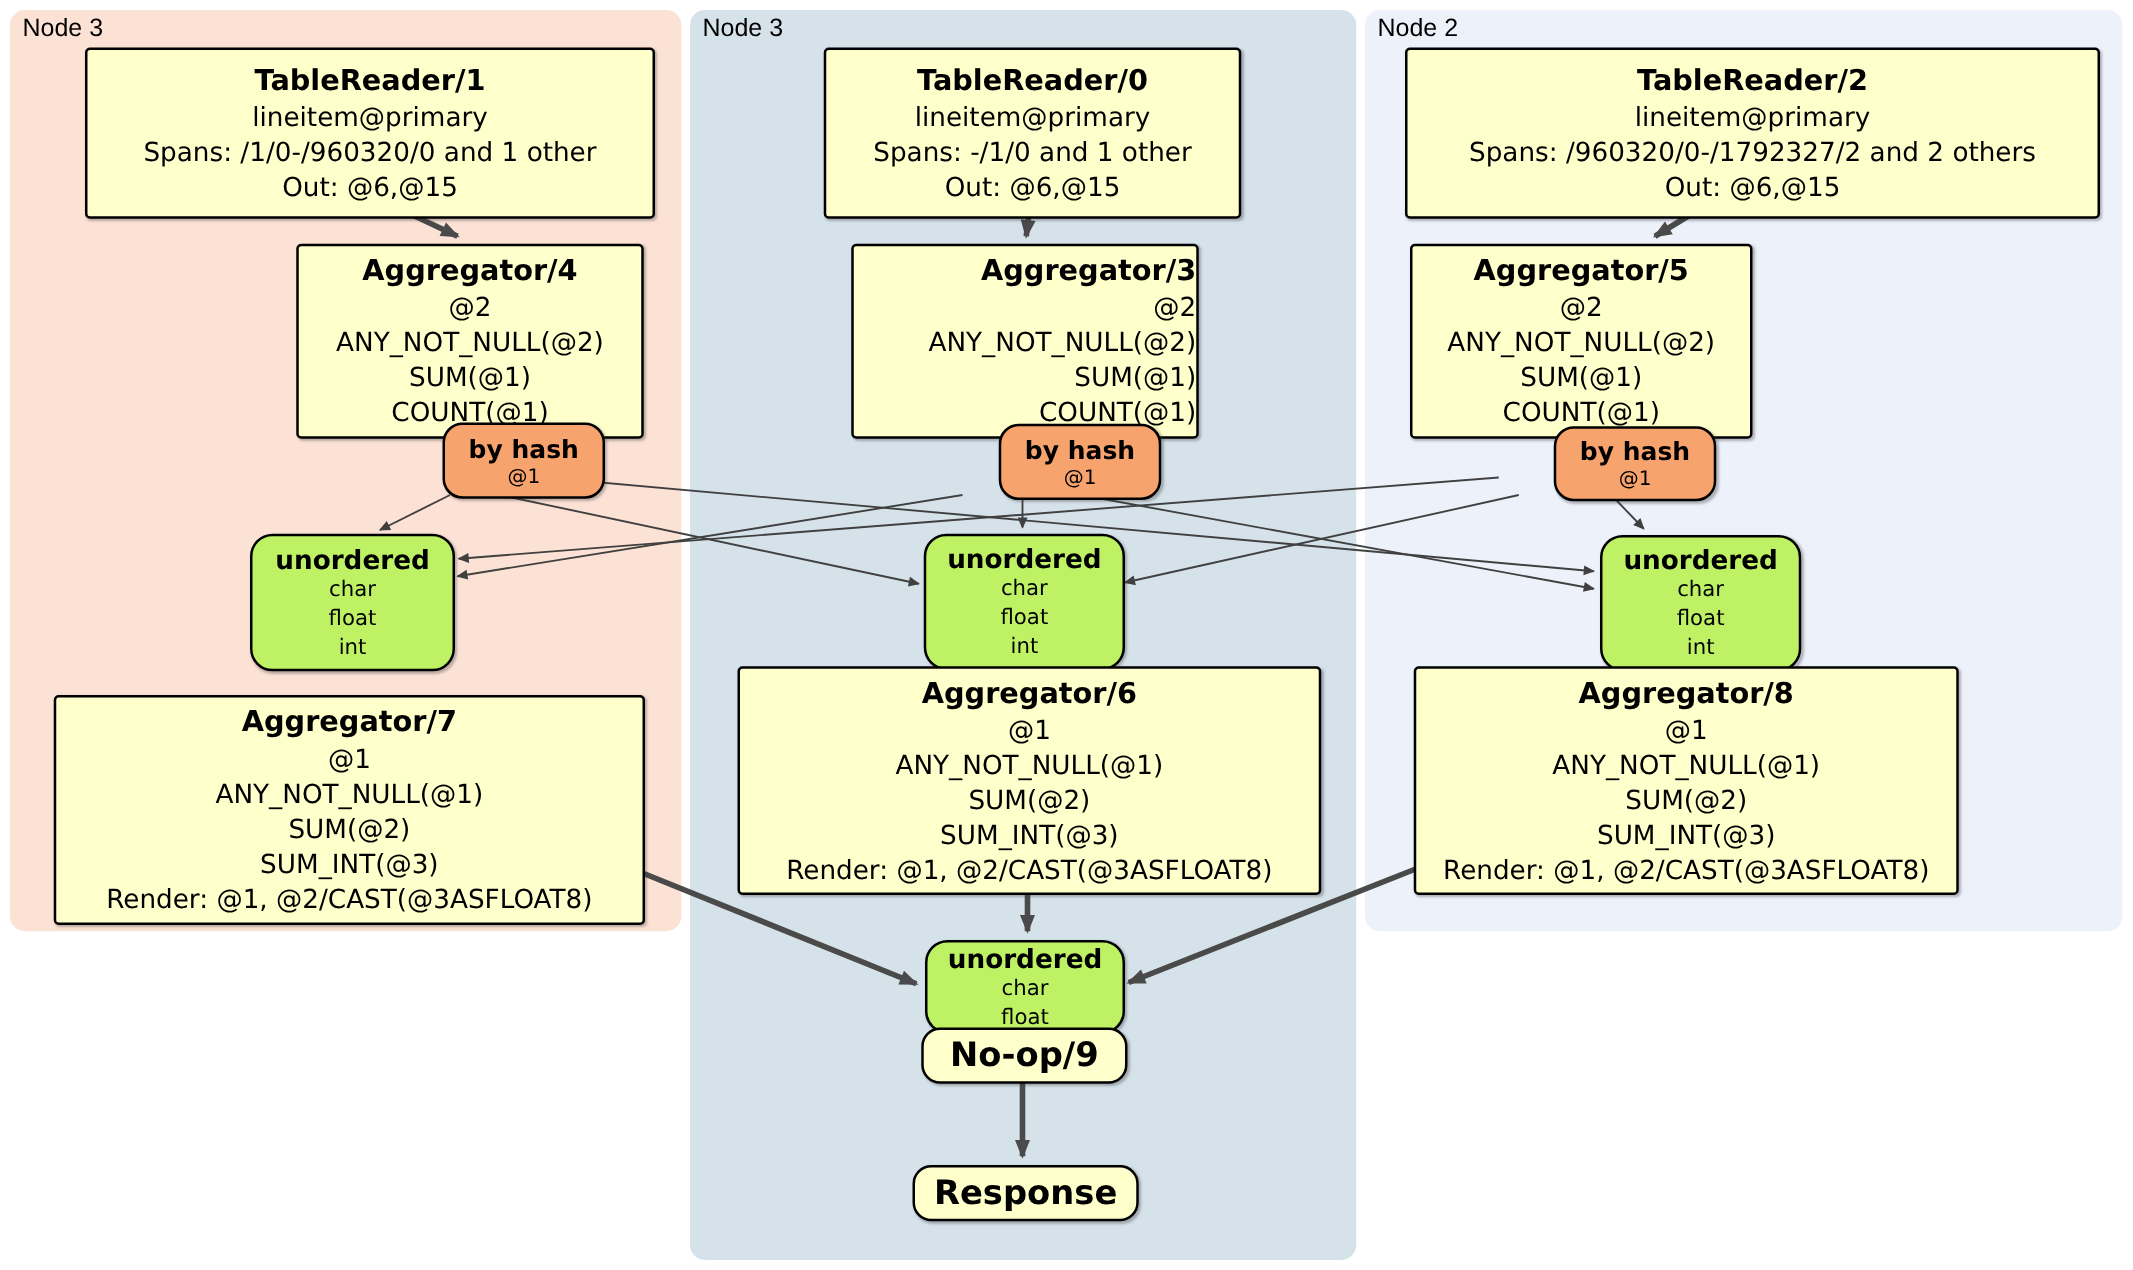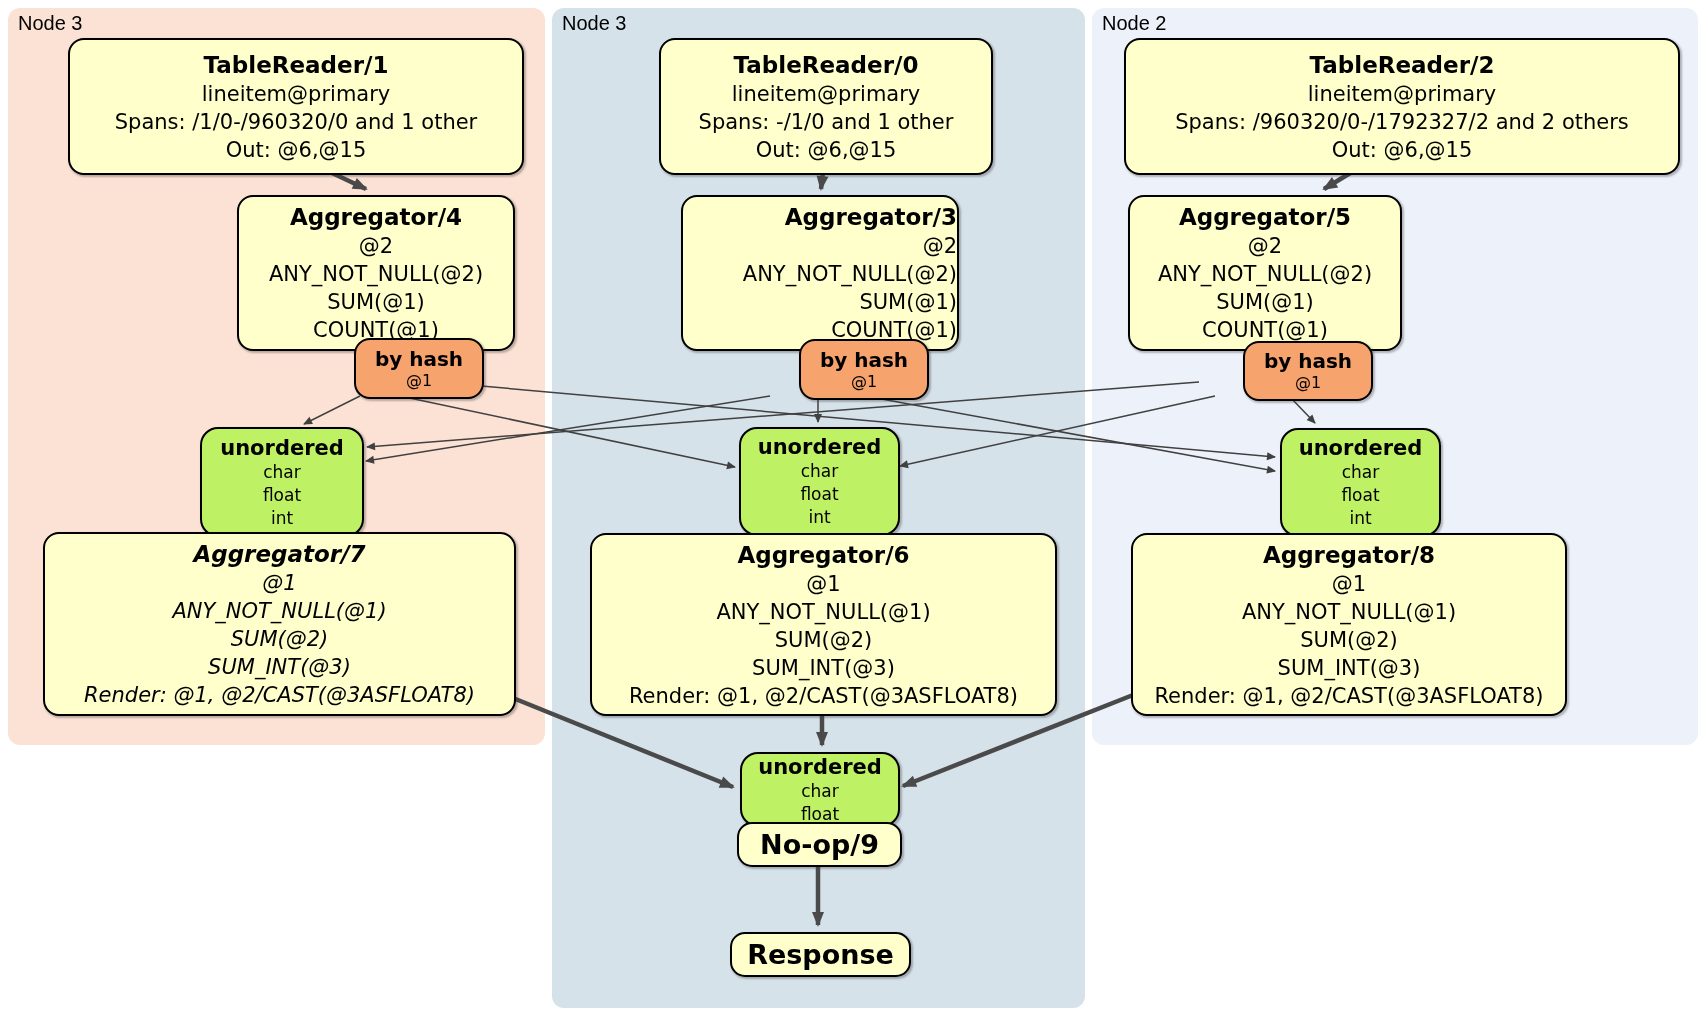--- a/index.html
+++ b/index.html
@@ -7,21 +7,21 @@
     position:relative;width:1706px;height:1016px;overflow:hidden;
     font-family:"DejaVu Sans","Liberation Sans",sans-serif;color:#000;padding-left:20px;
   }
   .region{position:absolute;border-radius:12px;}
   .region-label{
     position:absolute;font-size:20px;color:#000;
     font-family:"Liberation Sans","DejaVu Sans",sans-serif;
   }
   #edges{position:absolute;left:0;top:0;width:1706px;height:1016px;}
   .opbox{
-    position:absolute;background:#ffffcc;border:2px solid #000;border-radius:16px;
+    position:absolute;background:#ffffcc;border:2px solid #000;border-radius:4px;
     display:flex;flex-direction:column;justify-content:center;align-items:center;
     text-align:center;box-shadow:1.5px 1.5px 2px rgba(60,60,60,.35);
   }
   .opbox .ttl{font-weight:bold;font-size:23px;line-height:30px;white-space:nowrap;}
   .opbox .ln{font-size:21px;line-height:28px;white-space:nowrap;}
   .router{
     position:absolute;background:#f7a36e;border:2px solid #000;border-radius:16px;
     display:flex;flex-direction:column;justify-content:center;align-items:center;
     text-align:center;box-shadow:1.5px 1.5px 2px rgba(60,60,60,.35);margin-left:44px;
   }
@@ -151,21 +151,21 @@
     <div class="ln">float</div>
     <div class="ln">int</div>
   </div>
   <div class="sync" style="left:1280px;top:428px;width:157px;height:105px;">
     <div class="ttl">unordered</div>
     <div class="ln">char</div>
     <div class="ln">float</div>
     <div class="ln">int</div>
   </div>
 
-  <div class="opbox" style="left:43px;top:532px;width:469px;height:180px;font-style:italic;">
+  <div class="opbox" style="left:43px;top:556px;width:469px;height:180px;">
     <div class="ttl">Aggregator/7</div>
     <div class="ln">@1</div>
     <div class="ln">ANY_NOT_NULL(@1)</div>
     <div class="ln">SUM(@2)</div>
     <div class="ln">SUM_INT(@3)</div>
     <div class="ln">Render: @1, @2/CAST(@3ASFLOAT8)</div>
   </div>
   <div class="opbox" style="left:590px;top:533px;width:463px;height:179px;">
     <div class="ttl">Aggregator/6</div>
     <div class="ln">@1</div>

